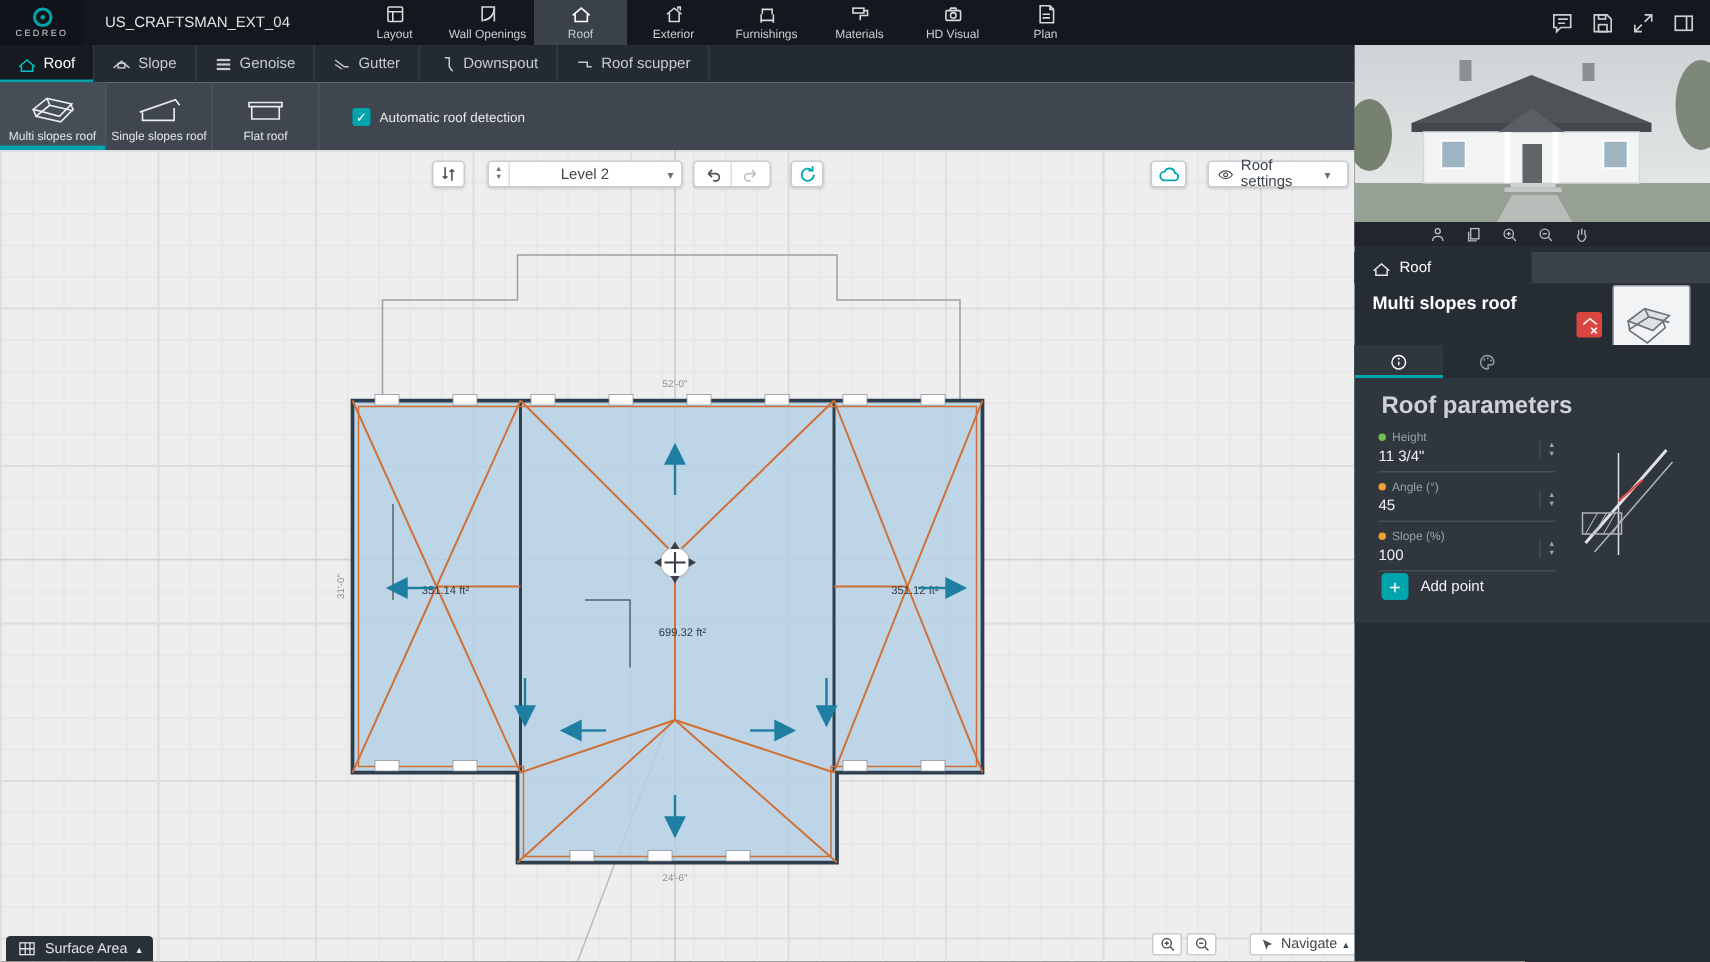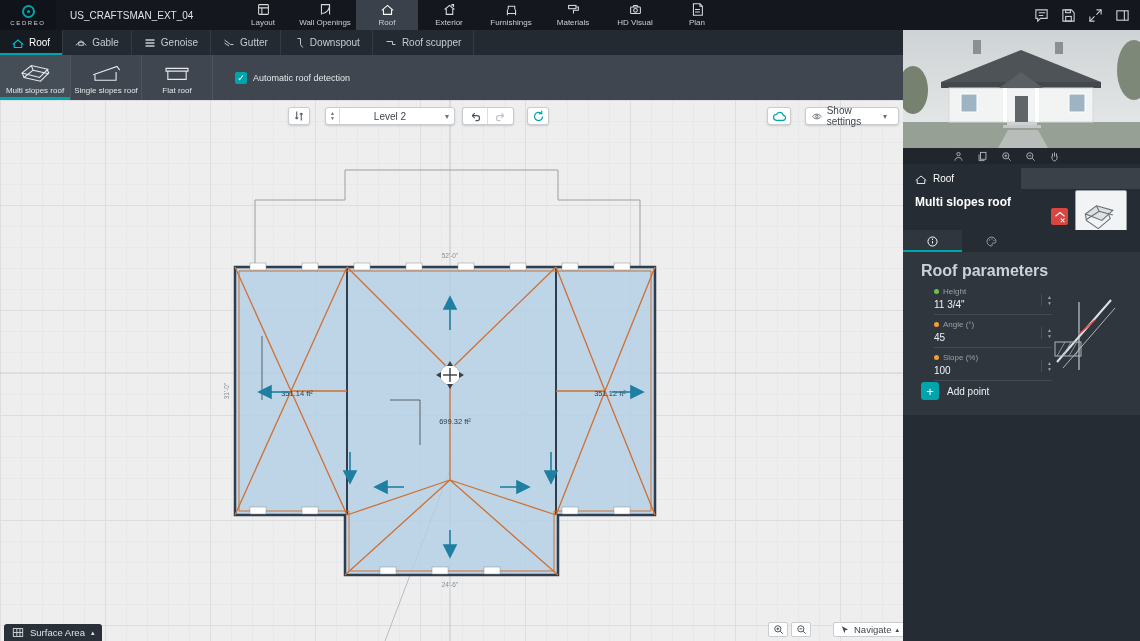--- a/index.html
+++ b/index.html
@@ -69,21 +69,21 @@
   .ptabbar { position:absolute; top:138px; left:0; width:237px; height:21px; background:#3a4149; display:flex; }
   .ptab { width:118px; background:#262c33; display:flex; align-items:center; gap:6px; padding-left:12px; font-size:10px; color:#fff; cursor:pointer; }
   .sel-title { position:absolute; top:165px; left:12px; font-size:12px; font-weight:bold; color:#fff; }
   .del-btn { position:absolute; top:178px; left:148px; width:17px; height:17px; background:#d9453f; border-radius:2px; display:flex; align-items:center; justify-content:center; cursor:pointer; }
   .thumb { position:absolute; top:160px; left:172px; width:52px; height:48px; background:#f2f3f4; border:1px solid #9aa0a5; border-radius:2px; display:flex; align-items:center; justify-content:center; }
   .ptabs2 { position:absolute; top:200px; left:0; width:237px; height:22px; display:flex; background:#262c33; }
   .ptab2 { width:59px; display:flex; align-items:center; justify-content:center; cursor:pointer; }
   .ptab2.active { background:#30363e; box-shadow: inset 0 -2px 0 #00a4ac; }
   .params { position:absolute; top:222px; left:0; width:237px; height:163px; background:#30363e; }
   .params-title { padding:10px 0 2px 18px; font-size:16px; font-weight:bold; color:#cdd2d6; }
-  .prow { position:relative; margin:5px 0 0 31px; width:118px; border-bottom:1px solid #454c54; padding-bottom:4px; }
+  .prow { position:relative; margin:5px 0 0 16px; width:118px; border-bottom:1px solid #454c54; padding-bottom:4px; }
   .plabel { font-size:8px; color:#98a0a7; display:flex; align-items:center; gap:4px; }
   .dot { width:5px; height:5px; border-radius:50%; }
   .dot-green { background:#6fbf4e; } .dot-orange { background:#f0a030; }
   .pvalue { font-size:10px; color:#f0f2f4; margin-top:3px; cursor:text; }
   .stepper { position:absolute; right:0; top:7px; display:flex; flex-direction:column; color:#9aa1a8; font-size:5px; line-height:6px; cursor:pointer; text-align:center; border-left:1px solid #454c54; padding-left:5px; }
   .diagram { position:absolute; top:252px; left:146px; }
   .addpoint { position:absolute; top:352px; left:18px; display:flex; align-items:center; gap:8px; cursor:pointer; }
   .ap-icon { width:18px; height:18px; background:#00a4ac; border-radius:3px; color:#fff; display:flex; align-items:center; justify-content:center; font-size:13px; }
   .ap-label { font-size:10px; color:#eef1f3; }
 </style>
@@ -213,21 +213,21 @@
           <path d="M1 10l7-6 7 6"></path>
           <path d="M3 9v5h10V9"></path>
         </svg>
       <span>Roof</span>
     </div>
     <div class="r2-tab">
       <svg width="12" height="12" viewBox="0 0 16 16" fill="none" stroke="#c6cbd0" stroke-width="1.3">
           <path d="M1 11l7-6 7 6"></path>
           <rect x="5" y="7" width="6" height="4"></rect>
         </svg>
-      <span>Gable</span>
+      <span>Slope</span>
     </div>
     <div class="r2-tab">
       <svg width="12" height="12" viewBox="0 0 16 16" fill="#c6cbd0">
           <rect x="2" y="3" width="12" height="2"></rect>
           <rect x="2" y="7" width="12" height="2"></rect>
           <rect x="2" y="11" width="12" height="2"></rect>
         </svg>
       <span>Genoise</span>
     </div>
     <div class="r2-tab">
@@ -409,21 +409,21 @@
     <div class="fctrl cloud-btn">
       <svg width="14" height="12" viewBox="0 0 16 14" fill="none" stroke="#00a4ac" stroke-width="1.4">
           <path d="M5 12a3.4 3.4 0 0 1 0-6.8A4.2 4.2 0 0 1 13 6.3 2.8 2.8 0 0 1 12.4 12z"></path>
         </svg>
     </div>
     <div class="fctrl show-settings">
       <svg width="13" height="11" viewBox="0 0 16 14" fill="none" stroke="#4a5056" stroke-width="1.3">
           <path d="M1 7s2.6-4 7-4 7 4 7 4-2.6 4-7 4-7-4-7-4z"></path>
           <circle cx="8" cy="7" r="2"></circle>
         </svg>
-      <span>Show settings</span>
+      <span>Roof settings</span>
       <span class="chev" style="margin-left:auto">▾</span>
     </div>
 
     <div class="surface-btn">
       <svg width="12" height="11" viewBox="0 0 14 14" fill="none" stroke="#dfe3e6" stroke-width="1.1">
           <rect x="1" y="2" width="12" height="10"></rect>
           <path d="M1 7h12M5.5 2v10M9.5 2v10"></path>
         </svg>
       <span>Surface Area</span>
       <span style="font-size:7px">▴</span>

